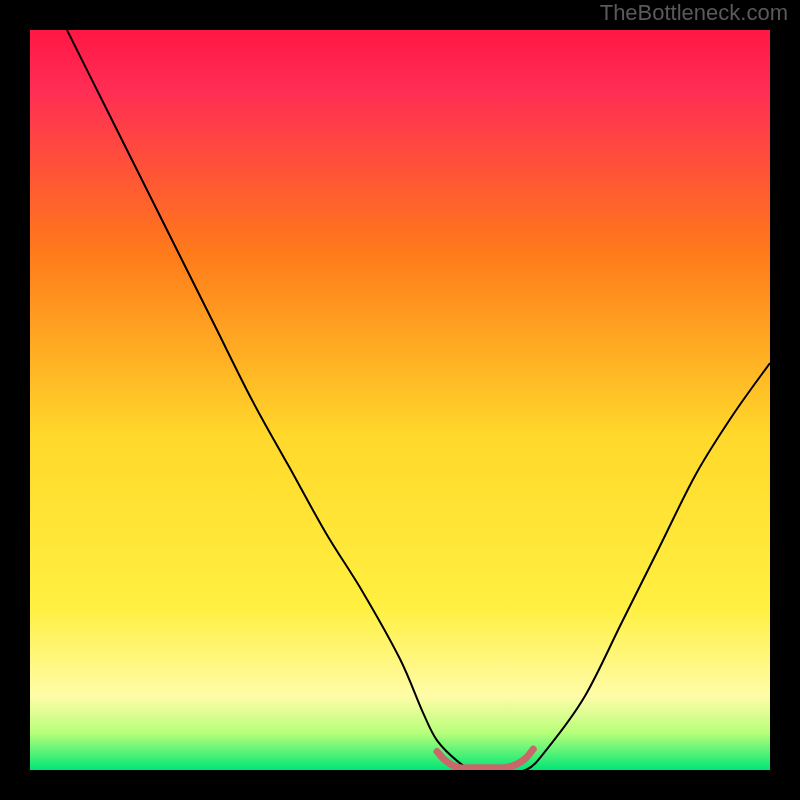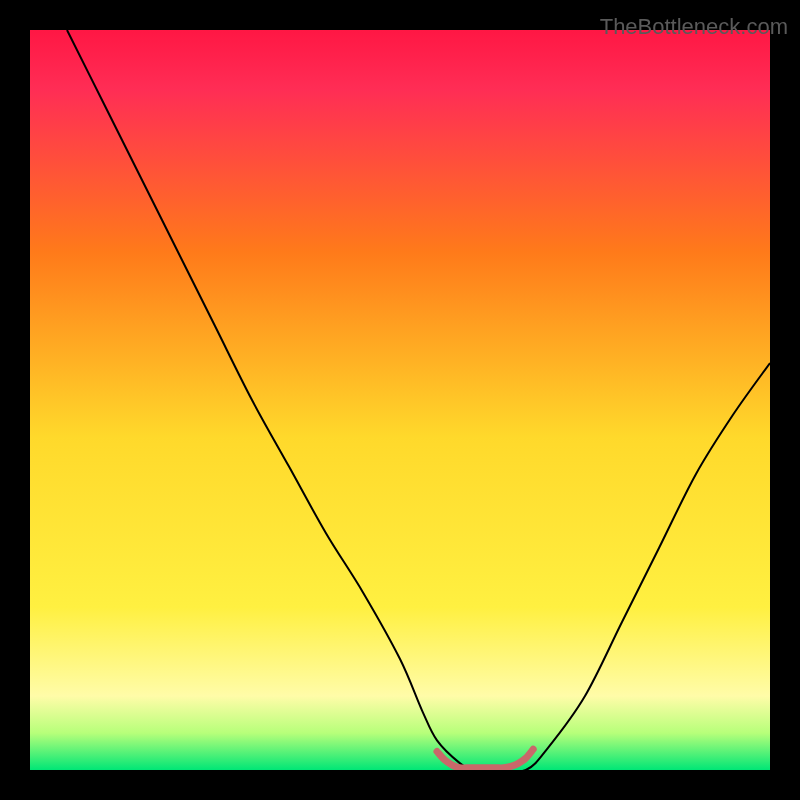--- a/index.html
+++ b/index.html
@@ -6,21 +6,21 @@
     margin: 0;
     padding: 0;
     width: 800px;
     height: 800px;
     background: #000;
     font-family: Arial, sans-serif;
     position: relative;
   }
   .watermark {
     position: absolute;
-    top: 14px;
+    top: 0;
     right: 12px;
     color: #5a5a5a;
     font-size: 22px;
     font-weight: 500;
     z-index: 10;
   }
   .plot-frame {
     position: absolute;
     top: 30px;
     left: 30px;

